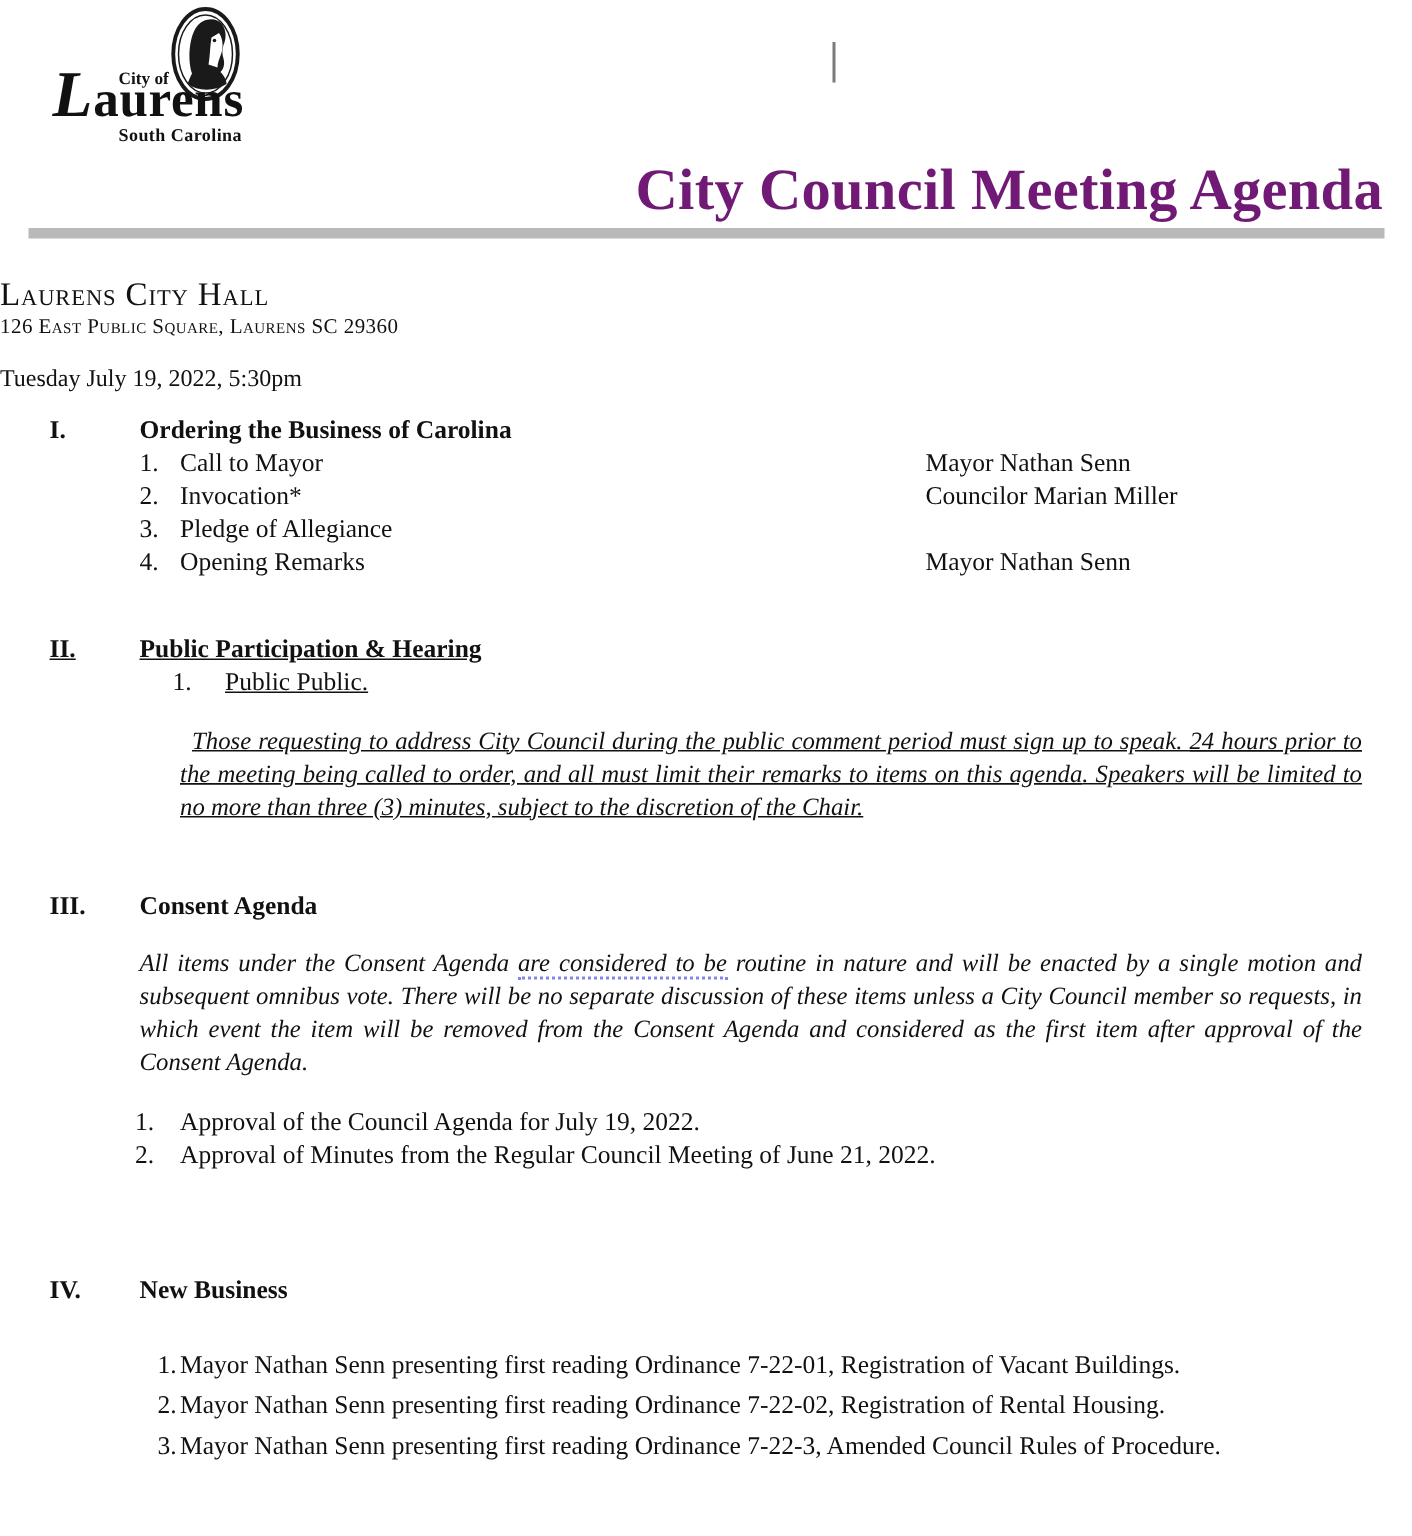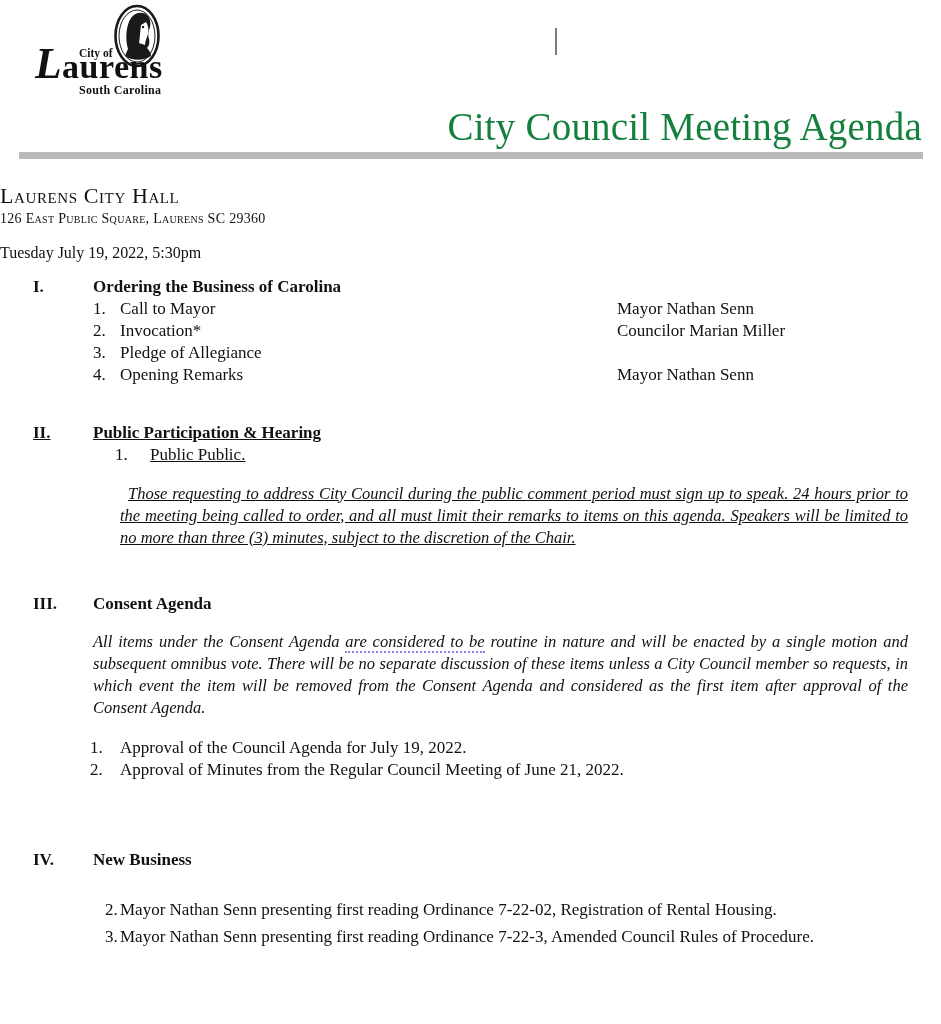--- a/index.html
+++ b/index.html
@@ -17,22 +17,22 @@
   .logo-medallion{position:absolute;left:79px;top:0;}
   .logo-cityof{position:absolute;left:46px;top:44px;font-size:11.5px;font-weight:bold;white-space:nowrap;}
   .logo-name{position:absolute;left:2px;top:40px;font-size:34px;font-weight:bold;letter-spacing:.5px;line-height:40px;white-space:nowrap;}
   .logo-name::first-letter{font-style:italic;font-size:1.28em;}
   .logo-state{position:absolute;left:46px;top:80px;font-size:12px;font-weight:bold;letter-spacing:.3px;white-space:nowrap;}
 
   
   .caret{position:absolute;left:555px;top:28px;width:2px;height:27px;background:var(--caret);}
 
   
-  .title{position:absolute;top:104px;right:19px;margin:0;font-size:39px;font-weight:normal;
-         letter-spacing:.2px;white-space:nowrap;color:#15803d;}
+  .title{position:absolute;top:104px;right:19px;margin:0;font-size:39px;font-weight:bold;
+         letter-spacing:.2px;white-space:nowrap;color:#701a75;}
   .rule{position:absolute;top:152px;left:19px;right:18px;height:7px;background:var(--rule);}
 
   
   .venue{position:absolute;top:183px;left:0;right:0;line-height:1.15;}
   .venue-name{font-size:22px;font-variant:small-caps;letter-spacing:.6px;}
   .venue-address{font-size:14px;font-variant:small-caps;letter-spacing:.3px;margin-top:3px;}
   .venue-datetime{font-size:16px;margin-top:17px;}
 
   
   .agenda{position:absolute;left:33px;right:33px;top:276px;font-size:17px;line-height:22px;}
@@ -143,20 +143,23 @@
       </div>
     </section>
 
     <section class="sec sec4">
       <div class="sec-head">
         <span class="numeral">IV.</span>
         <span class="heading">New Business</span>
       </div>
       <div class="items">
         <div class="item">
+          <span class="inum">1.</span><span class="itext">Mayor Nathan Senn presenting first reading Ordinance 7-22-01, Registration of Vacant Buildings.</span>
+        </div>
+        <div class="item">
           <span class="inum">2.</span><span class="itext">Mayor Nathan Senn presenting first reading Ordinance 7-22-02, Registration of Rental Housing.</span>
         </div>
         <div class="item">
           <span class="inum">3.</span><span class="itext">Mayor Nathan Senn presenting first reading Ordinance 7-22-3, Amended Council Rules of Procedure.</span>
         </div>
       </div>
     </section>
 
   </div>
 </div>

